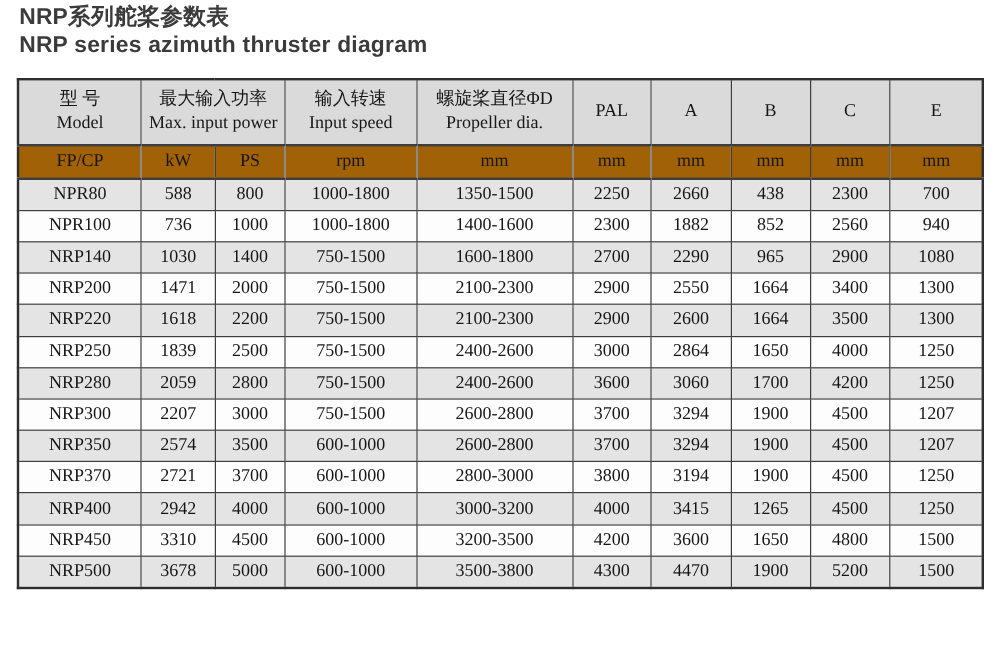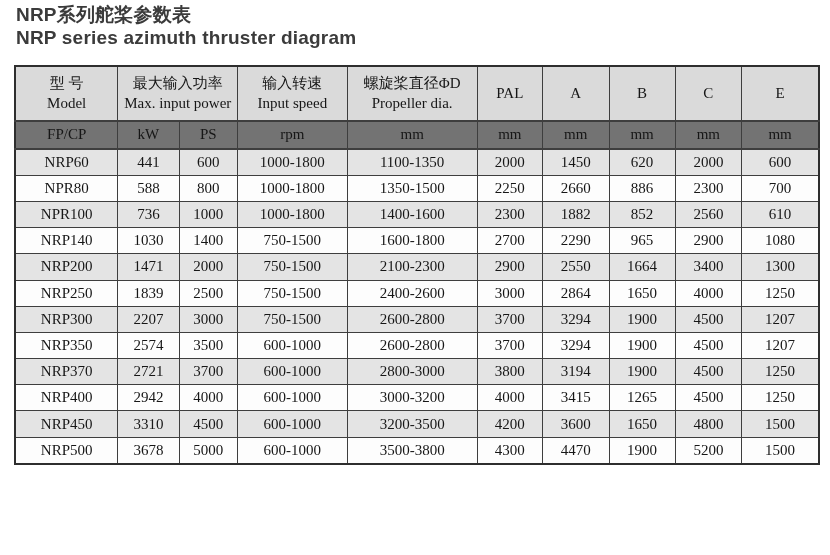--- a/index.html
+++ b/index.html
@@ -48,21 +48,21 @@
   }
   tr.header-row th {
     background: #dadada;
     height: 53px;
     font-size: 15px;
     line-height: 1.35;
   }
   tr.header-row .hdr-zh { display: block; }
   tr.header-row .hdr-en { display: block; }
   tr.units-row td {
-    background: #737373;
+    background: #a16207;
     height: 26px;
     font-size: 15px;
     border-bottom-width: 2px;
   }
   tr.header-row th { border-bottom-width: 2px; }
   tbody.data td {
     height: 25.2px;
     font-size: 15px;
   }
   tbody.data tr:nth-child(odd) td { background: #e4e4e4; }
@@ -123,54 +123,42 @@
         <td>mm</td>
         <td>mm</td>
         <td>mm</td>
         <td>mm</td>
         <td>mm</td>
         <td>mm</td>
       </tr>
     </thead>
     <tbody class="data">
         <tr>
-          <td>NRP60</td>
-          <td>441</td>
-          <td>600</td>
-          <td>1000-1800</td>
-          <td>1100-1350</td>
-          <td>2000</td>
-          <td>1450</td>
-          <td>620</td>
-          <td>2000</td>
-          <td>600</td>
-        </tr>
-        <tr>
           <td>NPR80</td>
           <td>588</td>
           <td>800</td>
           <td>1000-1800</td>
           <td>1350-1500</td>
           <td>2250</td>
           <td>2660</td>
-          <td>886</td>
+          <td>438</td>
           <td>2300</td>
           <td>700</td>
         </tr>
         <tr>
           <td>NPR100</td>
           <td>736</td>
           <td>1000</td>
           <td>1000-1800</td>
           <td>1400-1600</td>
           <td>2300</td>
           <td>1882</td>
           <td>852</td>
           <td>2560</td>
-          <td>610</td>
+          <td>940</td>
         </tr>
         <tr>
           <td>NRP140</td>
           <td>1030</td>
           <td>1400</td>
           <td>750-1500</td>
           <td>1600-1800</td>
           <td>2700</td>
           <td>2290</td>
           <td>965</td>
@@ -183,29 +171,53 @@
           <td>2000</td>
           <td>750-1500</td>
           <td>2100-2300</td>
           <td>2900</td>
           <td>2550</td>
           <td>1664</td>
           <td>3400</td>
           <td>1300</td>
         </tr>
         <tr>
+          <td>NRP220</td>
+          <td>1618</td>
+          <td>2200</td>
+          <td>750-1500</td>
+          <td>2100-2300</td>
+          <td>2900</td>
+          <td>2600</td>
+          <td>1664</td>
+          <td>3500</td>
+          <td>1300</td>
+        </tr>
+        <tr>
           <td>NRP250</td>
           <td>1839</td>
           <td>2500</td>
           <td>750-1500</td>
           <td>2400-2600</td>
           <td>3000</td>
           <td>2864</td>
           <td>1650</td>
           <td>4000</td>
+          <td>1250</td>
+        </tr>
+        <tr>
+          <td>NRP280</td>
+          <td>2059</td>
+          <td>2800</td>
+          <td>750-1500</td>
+          <td>2400-2600</td>
+          <td>3600</td>
+          <td>3060</td>
+          <td>1700</td>
+          <td>4200</td>
           <td>1250</td>
         </tr>
         <tr>
           <td>NRP300</td>
           <td>2207</td>
           <td>3000</td>
           <td>750-1500</td>
           <td>2600-2800</td>
           <td>3700</td>
           <td>3294</td>

